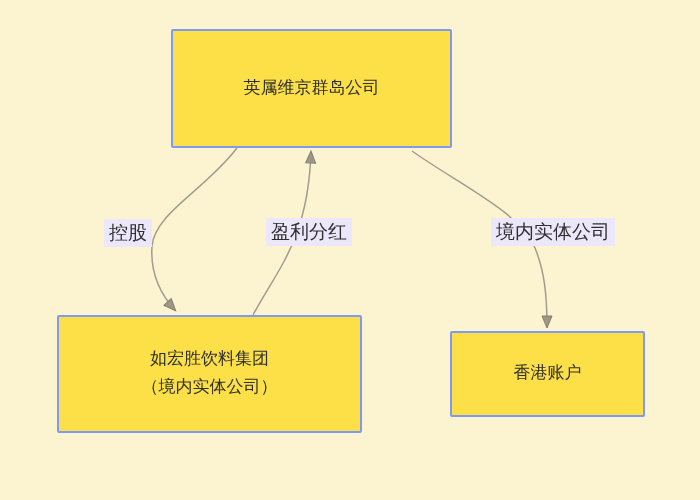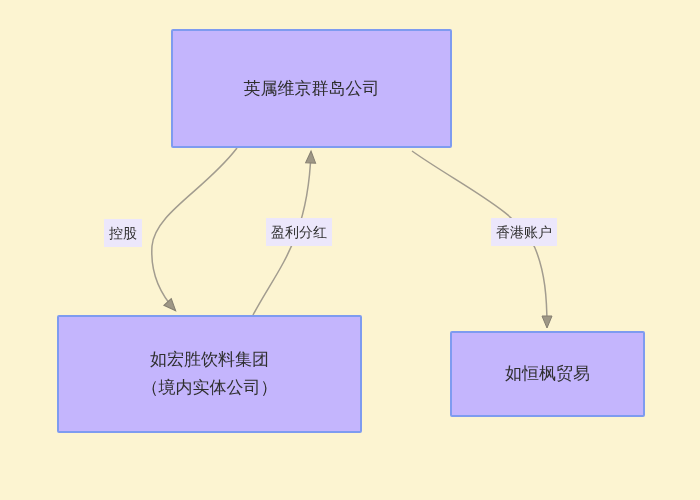--- a/index.html
+++ b/index.html
@@ -20,40 +20,41 @@
     top: 0;
   }
   .edge {
     fill: none;
     stroke: #a29c8f;
     stroke-width: 1.5px;
   }
   .node {
     position: absolute;
     box-sizing: border-box;
-    background: #c4b5fd;
+    background: #fde047;
     border: 2px solid #7e9bf0;
     border-radius: 2px;
     display: flex;
     flex-direction: column;
     align-items: center;
     justify-content: center;
     color: #2f2f2f;
     font-size: 17px;
     line-height: 28px;
     text-align: center;
+    font-family: Liberation Mono, monospace;
   }
   #node-bvi      { left: 171px; top: 29px;  width: 281px; height: 119px; }
   #node-domestic { left: 57px;  top: 315px; width: 305px; height: 118px; }
   #node-hk       { left: 450px; top: 331px; width: 195px; height: 86px; }
   .edge-label {
     position: absolute;
     background: #ece7fb;
     color: #2f2f2f;
-    font-size: 14px;
+    font-size: 19px;
     line-height: 22px;
     padding: 3px 5px;
     white-space: nowrap;
   }
   #label-holding  { left: 104px; top: 219px; }
   #label-dividend { left: 266px; top: 218px; text-align: center; }
   #label-remit    { left: 491px; top: 218px; }
 </style>
 </head>
 <body>
@@ -74,22 +75,22 @@
   <div class="node" id="node-bvi">
     <span>英属维京群岛公司</span>
   </div>
 
   <div class="node" id="node-domestic">
     <span>如宏胜饮料集团</span>
     <span>（境内实体公司）</span>
   </div>
 
   <div class="node" id="node-hk">
-    <span>如恒枫贸易</span>
+    <span>香港账户</span>
   </div>
 
   <div class="edge-label" id="label-holding">控股</div>
 
   <div class="edge-label" id="label-dividend">盈利分红</div>
 
-  <div class="edge-label" id="label-remit">香港账户</div>
+  <div class="edge-label" id="label-remit">境内实体公司</div>
 
 </div>
 
 </body></html>

